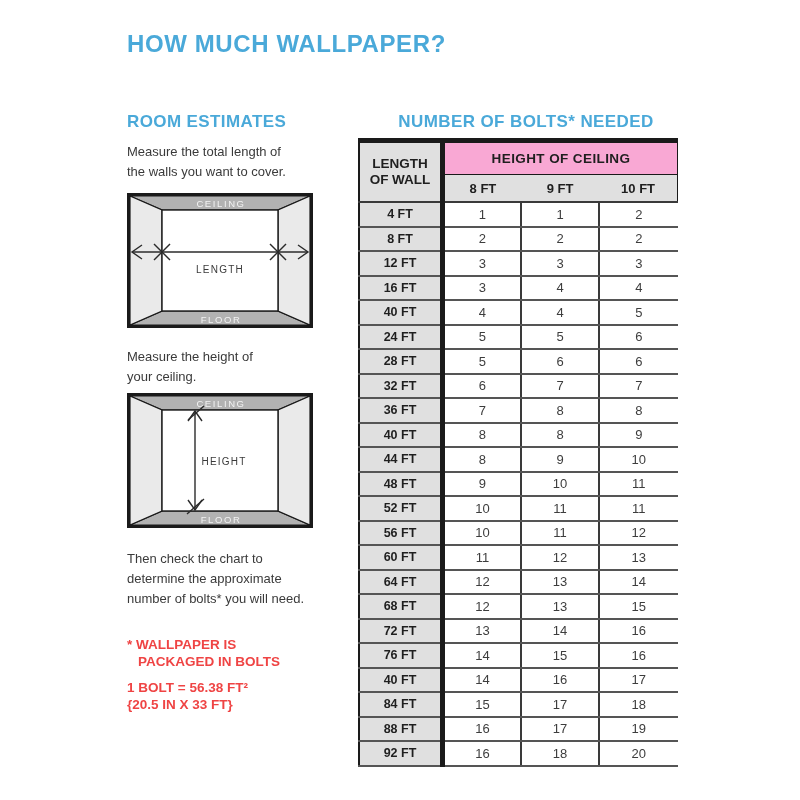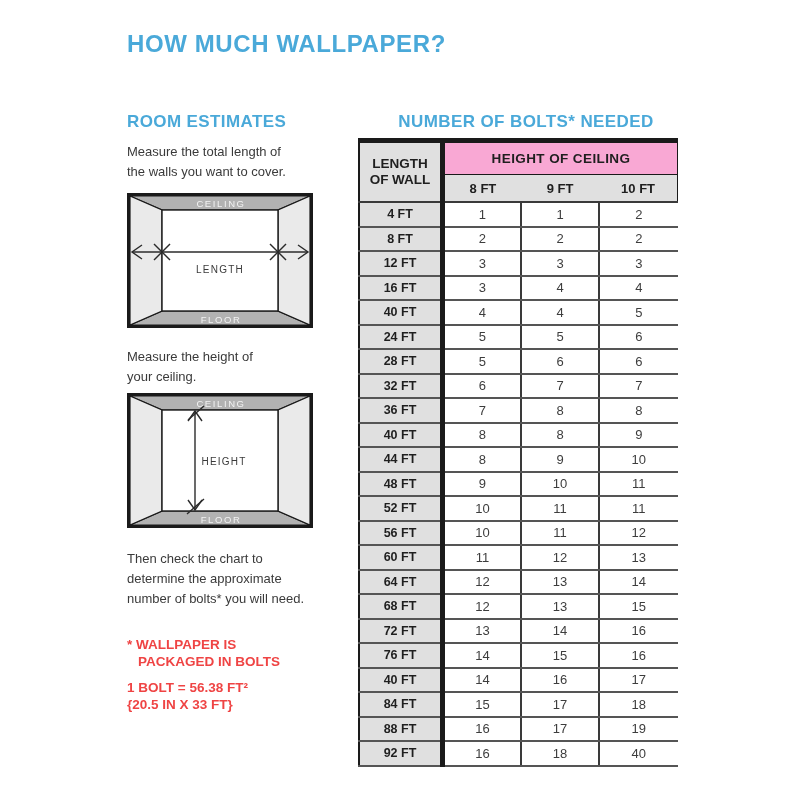--- a/index.html
+++ b/index.html
@@ -296,18 +296,18 @@
         <tr>
           <th class="row-label">88 FT</th>
           <td class="value">16</td>
           <td class="value">17</td>
           <td class="value last">19</td>
         </tr>
         <tr>
           <th class="row-label">92 FT</th>
           <td class="value">16</td>
           <td class="value">18</td>
-          <td class="value last">40</td>
+          <td class="value last">20</td>
         </tr>
       </tbody>
   </table>
 
 </div>
 
 </body></html>

